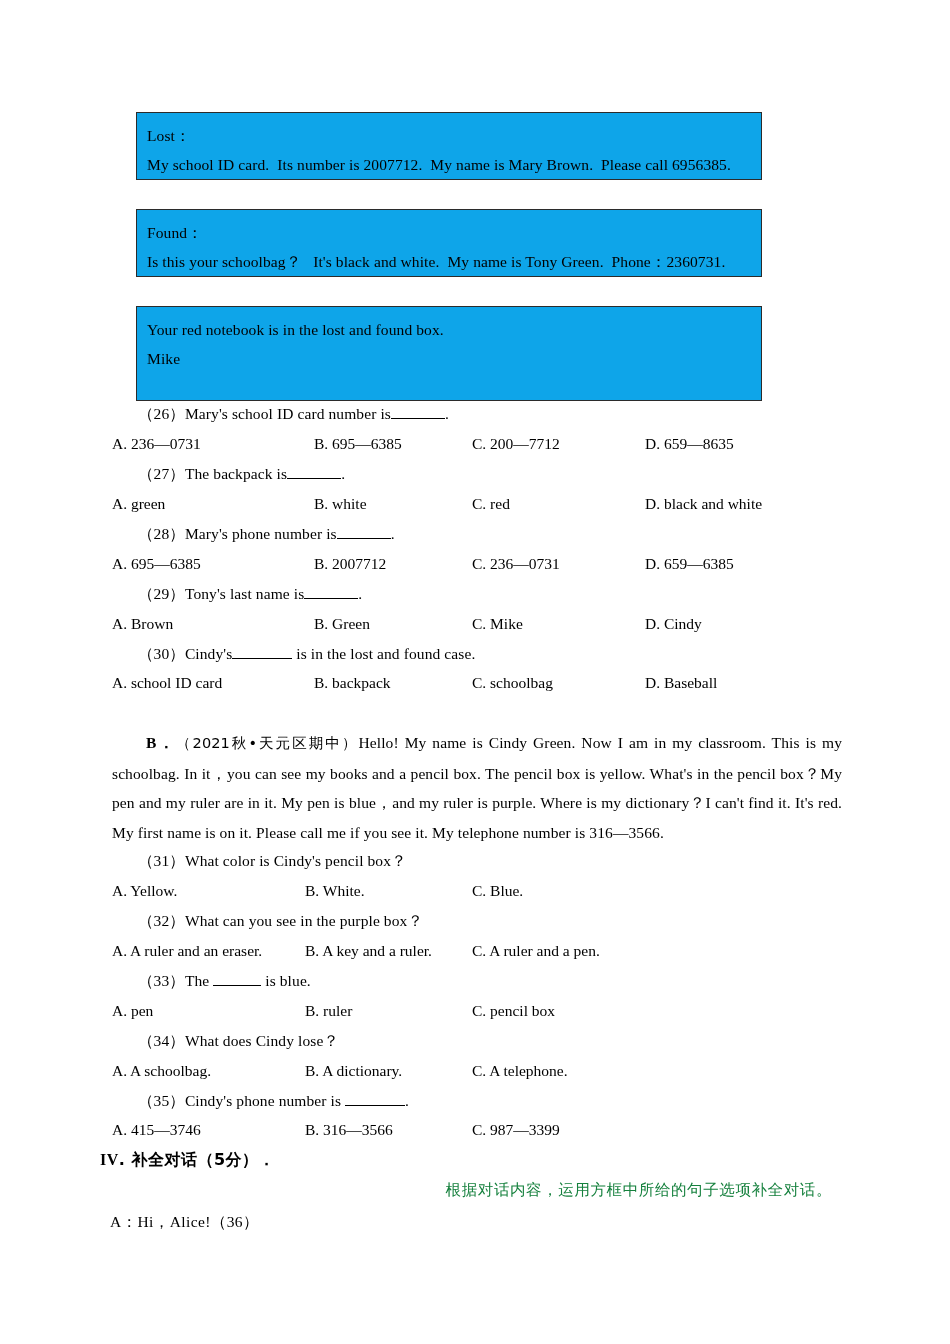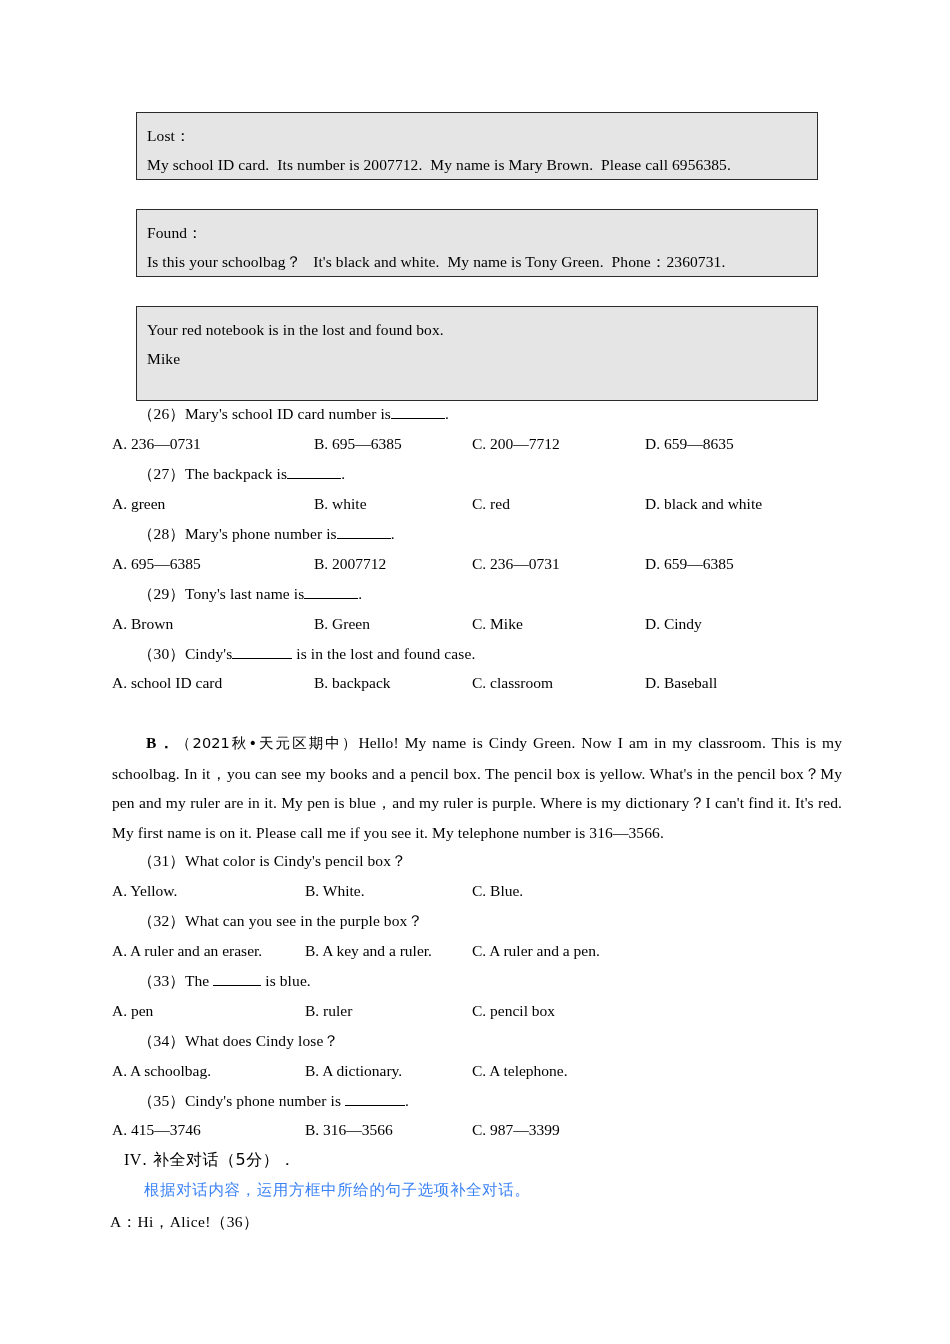--- a/index.html
+++ b/index.html
@@ -20,25 +20,25 @@
     position: relative;
     width: 950px;
     height: 1344px;
     box-sizing: border-box;
   }
 
   
   .notice-box {
     position: absolute;
     left: 136px;
-    width: 682px;
+    width: 626px;
     box-sizing: border-box;
     border: 1.6px solid #2b2b2b;
     padding: 8px 10px 6px 10px;
-    background: #e5e5e5;
+    background: #0ea5e9;
   }
   .notice-box .nline {
     font-size: 15.5px;
     line-height: 29px;
     white-space: pre-wrap;
     letter-spacing: 0.1px;
   }
   #box-lost  { top: 112px; height: 68px; }
   #box-found { top: 209px; height: 68px; }
   #box-note  { top: 306px; height: 95px; }
@@ -106,41 +106,42 @@
     font-weight: bold;
   }
   .cjk {
     font-family: "DejaVu Sans", "Liberation Sans", sans-serif;
     font-size: 14.5px;
   }
 
   
   #section4-heading {
     position: absolute;
-    left: 124px;
+    left: 100px;
     top: 1150px;
     font-size: 16px;
-    font-weight: normal;
+    font-weight: bold;
     font-family: "DejaVu Sans", "Liberation Sans", sans-serif;
     letter-spacing: 0.5px;
     white-space: pre;
   }
   #section4-heading .rom {
     font-family: "Liberation Serif", "DejaVu Serif", serif;
   }
   #section4-instruction {
     position: absolute;
     left: 112px;
     top: 1180px;
     font-size: 15.5px;
     font-family: "DejaVu Sans", "Liberation Sans", sans-serif;
     text-indent: 32px;
     width: 720px;
     letter-spacing: 0.6px;
-    color: #3b82f6;
+    color: #15803d;
+    text-align: right;
   }
   #dialog-line-a {
     position: absolute;
     left: 110px;
     top: 1212px;
     font-size: 15.5px;
     white-space: pre;
     letter-spacing: 0.4px;
   }
 </style>
@@ -193,21 +194,21 @@
     <span class="opt opt-a">A. Brown</span>
     <span class="opt opt-b">B. Green</span>
     <span class="opt opt-c">C. Mike</span>
     <span class="opt opt-d">D. Cindy</span>
   </div>
 
   <div class="qline qstem" style="top:644px"><span>（30）</span><span>Cindy's</span><span class="blank blank-lg"></span><span> is in the lost and found case.</span></div>
   <div class="optrow" style="top:673px">
     <span class="opt opt-a">A. school ID card</span>
     <span class="opt opt-b">B. backpack</span>
-    <span class="opt opt-c">C. classroom</span>
+    <span class="opt opt-c">C. schoolbag</span>
     <span class="opt opt-d">D. Baseball</span>
   </div>
 
   <div id="passage-b"><span class="bold-label">B．</span><span class="cjk">（2021秋•天元区期中）</span><span>Hello! My name is Cindy Green. Now I am in my classroom. This is my schoolbag. In it，you can see my books and a pencil box. The pencil box is yellow. What's in the pencil box？My pen and my ruler are in it. My pen is blue，and my ruler is purple. Where is my dictionary？I can't find it. It's red. My first name is on it. Please call me if you see it. My telephone number is 316—3566.</span></div>
 
   <div class="qline qstem" style="top:851px"><span>（31）</span><span>What color is Cindy's pencil box？</span></div>
   <div class="optrow" style="top:881px">
     <span class="opt opt3-a">A. Yellow.</span>
     <span class="opt opt3-b">B. White.</span>
     <span class="opt opt3-c">C. Blue.</span>

